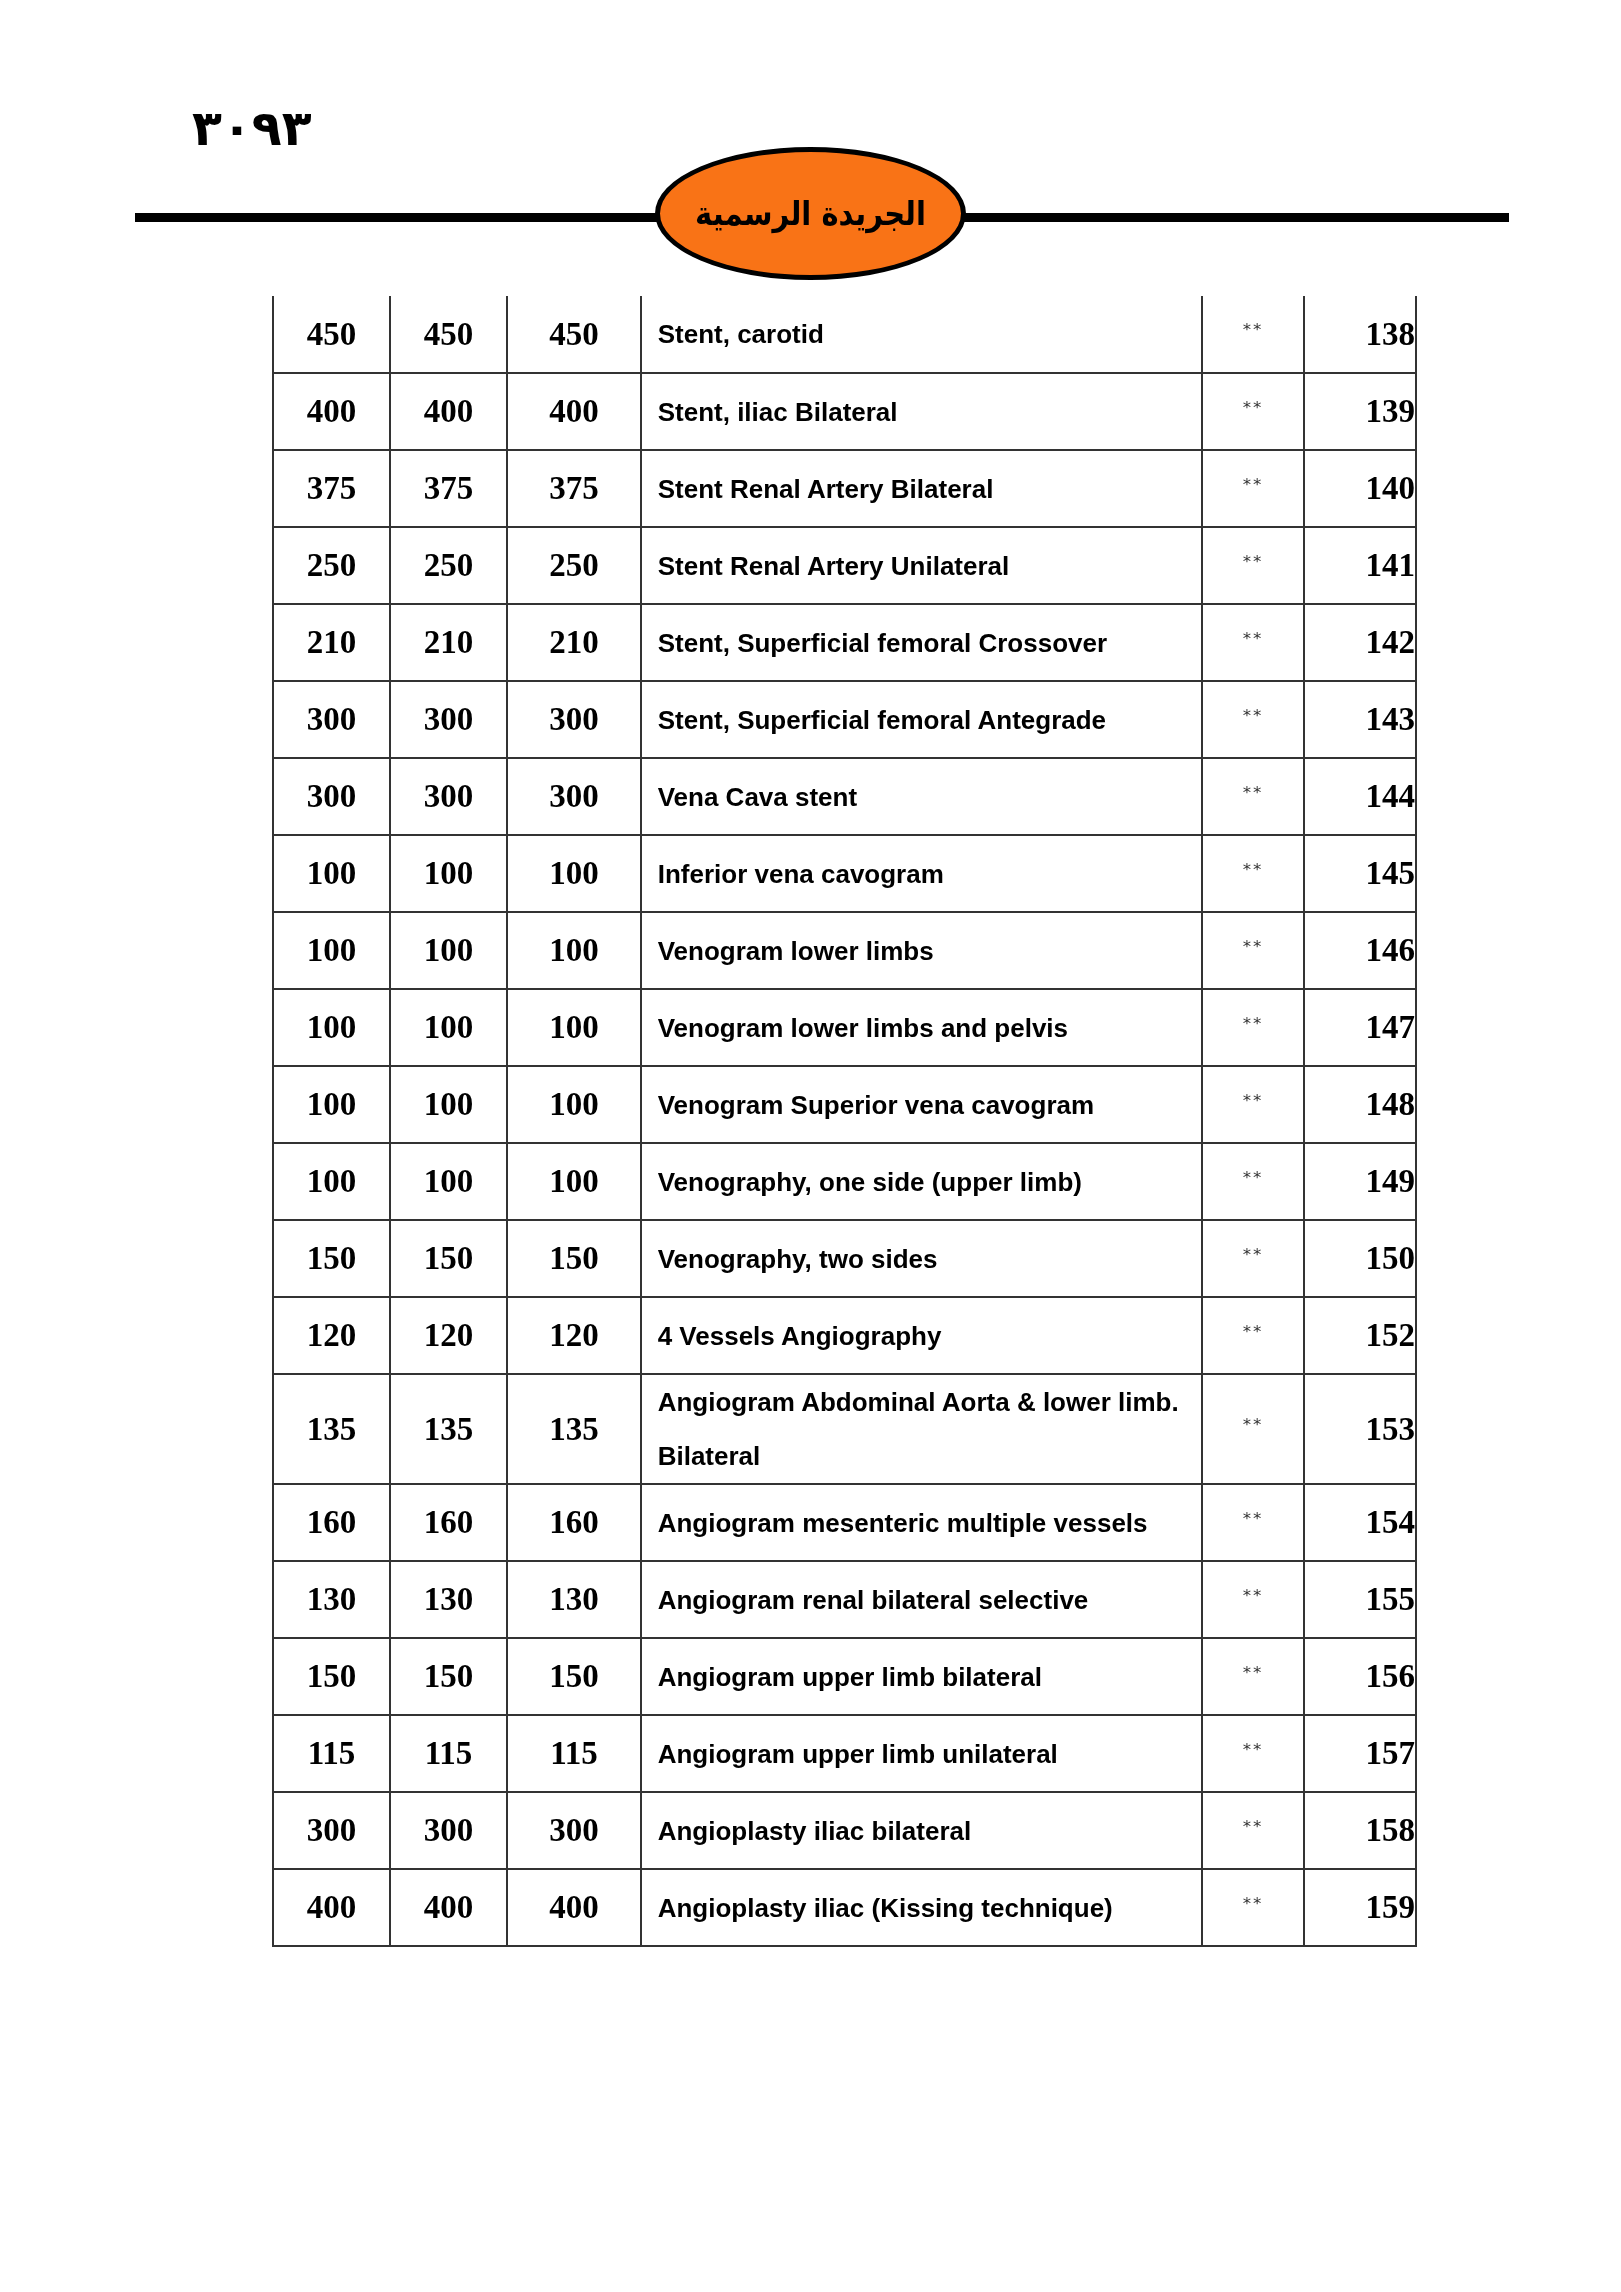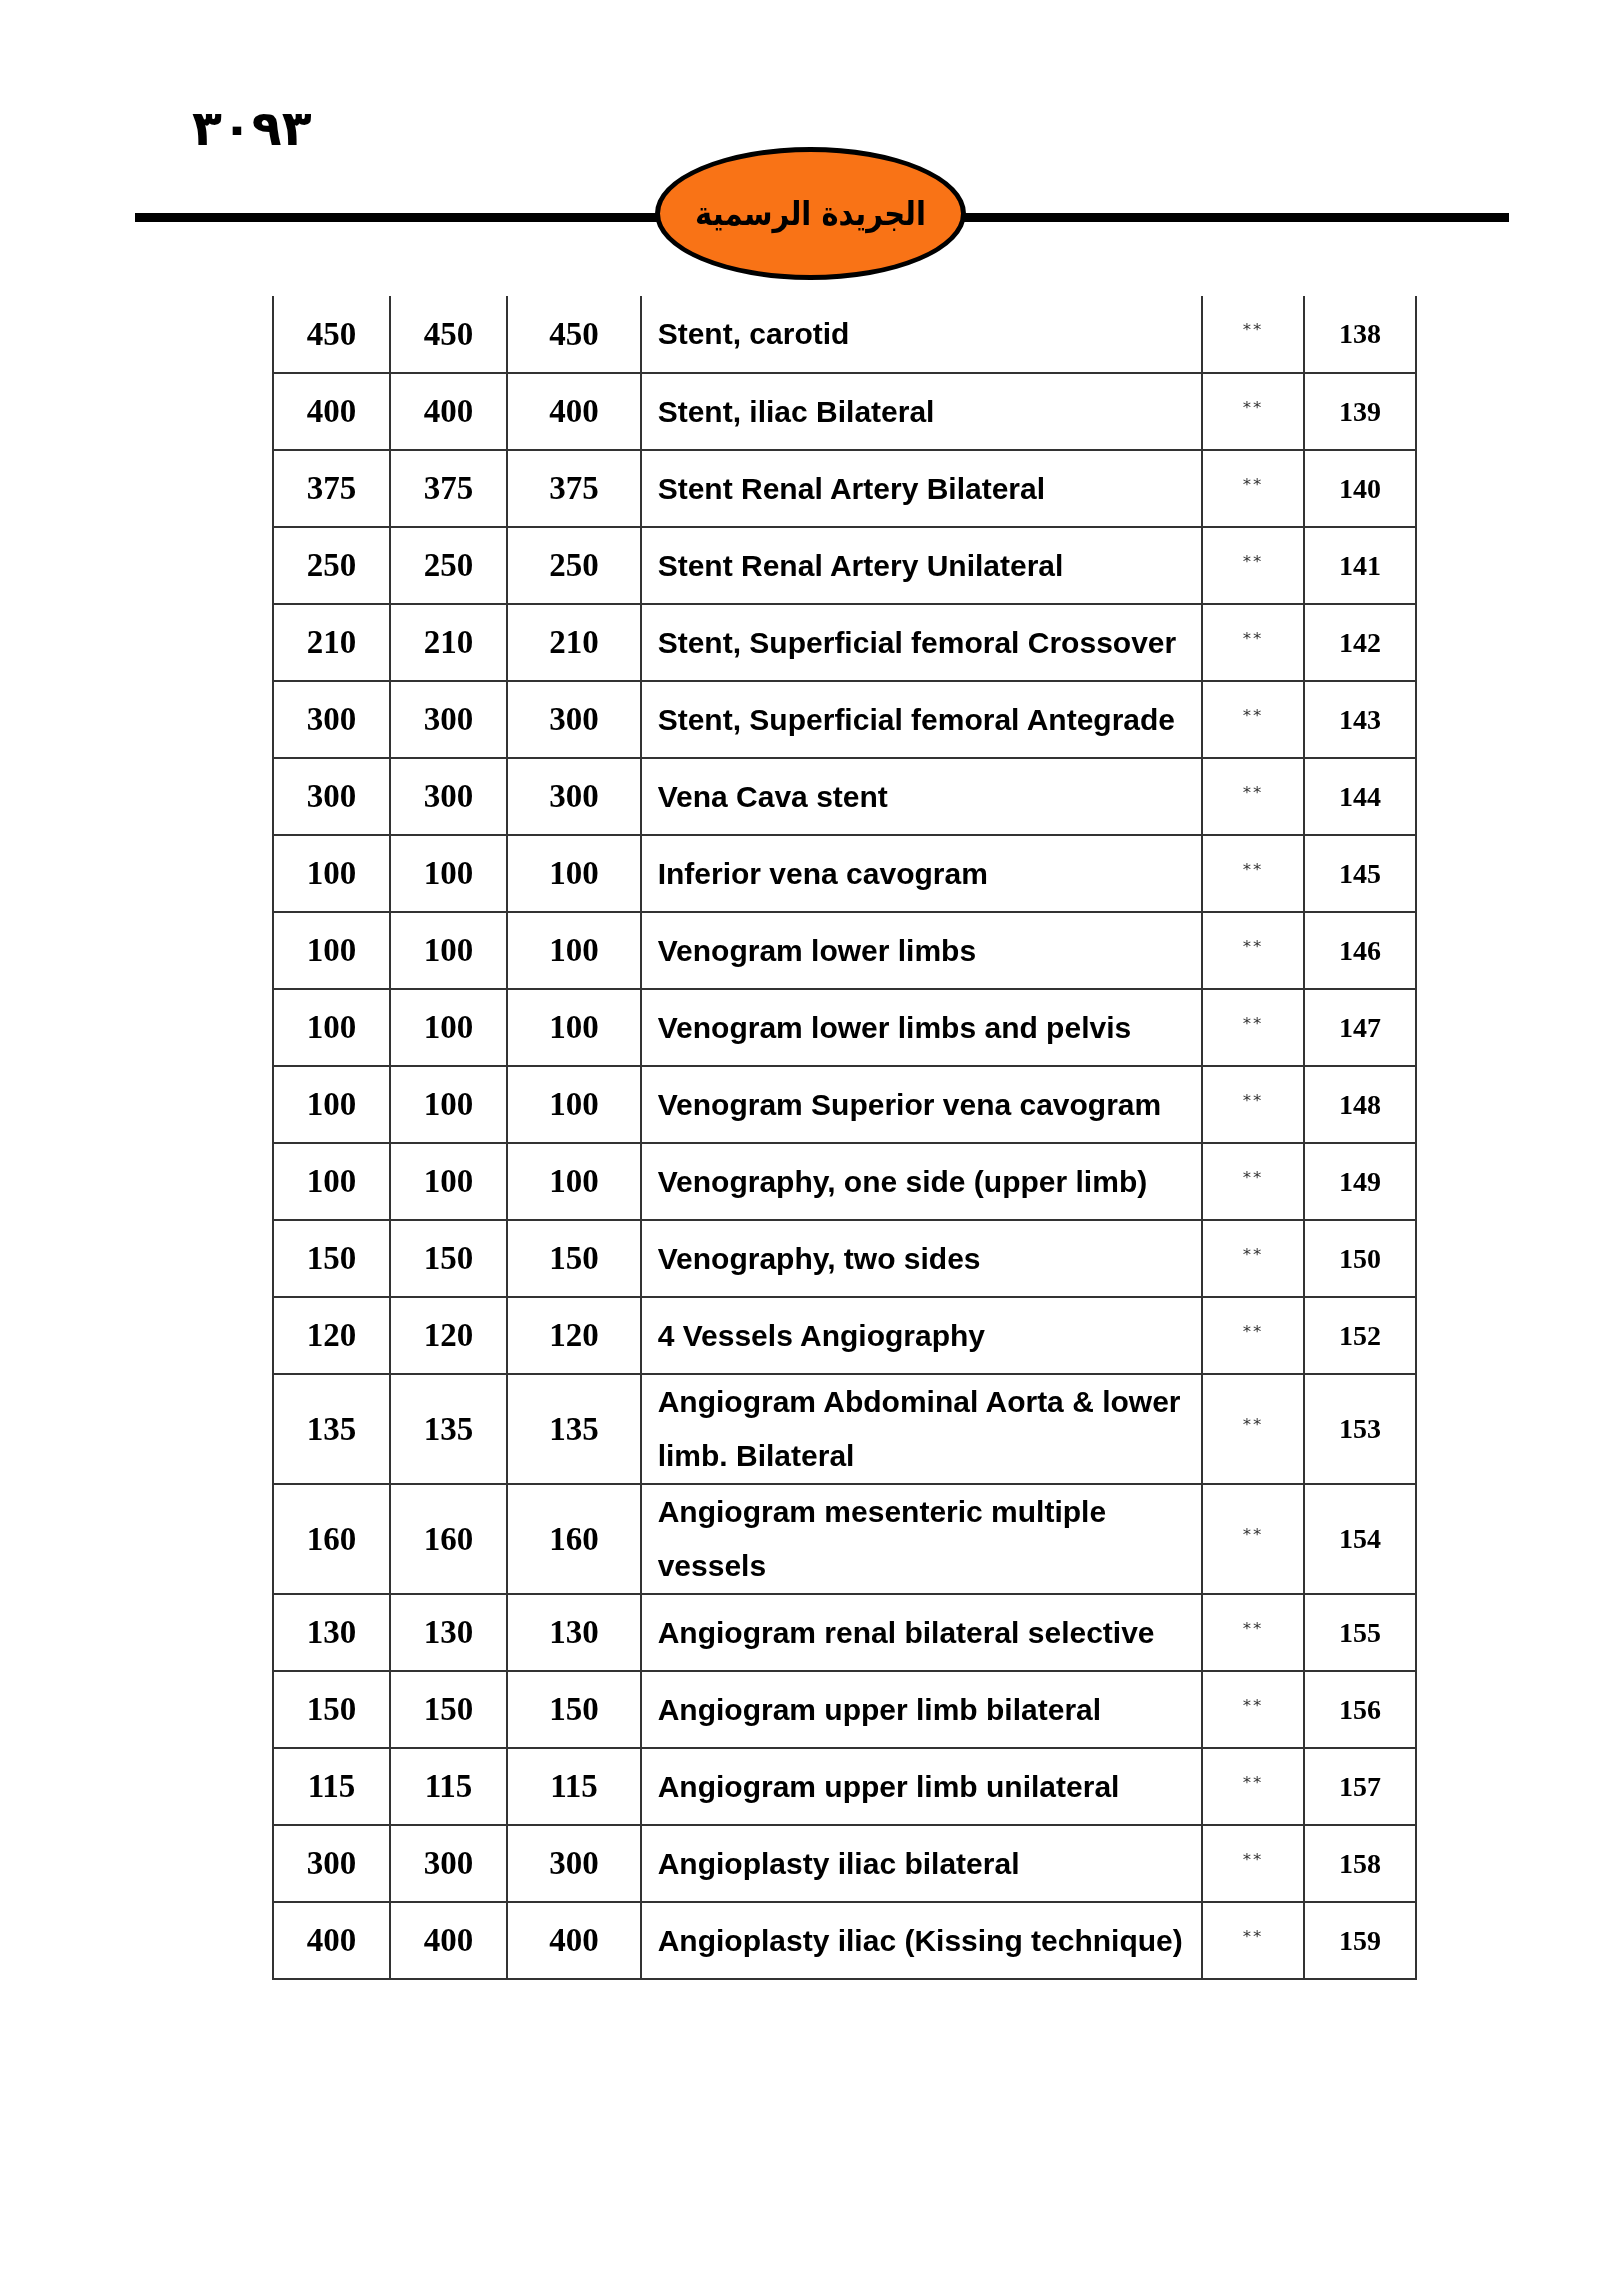--- a/index.html
+++ b/index.html
@@ -33,30 +33,30 @@
   }
   table.fees tr:first-child td { border-top: none; }
   tr.single { height: 77px; }
   tr.double { height: 110px; }
   td.num {
     text-align: center;
     font-family: "Liberation Serif", serif; font-weight: bold; font-size: 33px;
   }
   td.desc {
     text-align: left; padding-left: 15.7px !important; padding-right: 7.8px !important;
-    font-family: "Liberation Sans", sans-serif; font-weight: bold; font-size: 30px;
+    font-family: "Liberation Sans", sans-serif; font-weight: bold; font-size: 26px;
     line-height: 54px;
   }
   td.mark {
     text-align: center; font-family: "DejaVu Sans", sans-serif; font-size: 16.7px; color: #333;
     letter-spacing: 2px; padding-bottom: 9.8px !important;
   }
   td.idx {
-    text-align: center;
-    font-family: "Liberation Serif", serif; font-weight: bold; font-size: 28px;
+    text-align: right;
+    font-family: "Liberation Serif", serif; font-weight: bold; font-size: 33px;
   }
 </style>
 </head>
 <body>
 
 <div class="page-number">٣٠٩٣</div>
 <div class="rule"></div>
 <div class="oval">
   <span class="oval-title">الجريدة الرسمية</span>
 </div>

